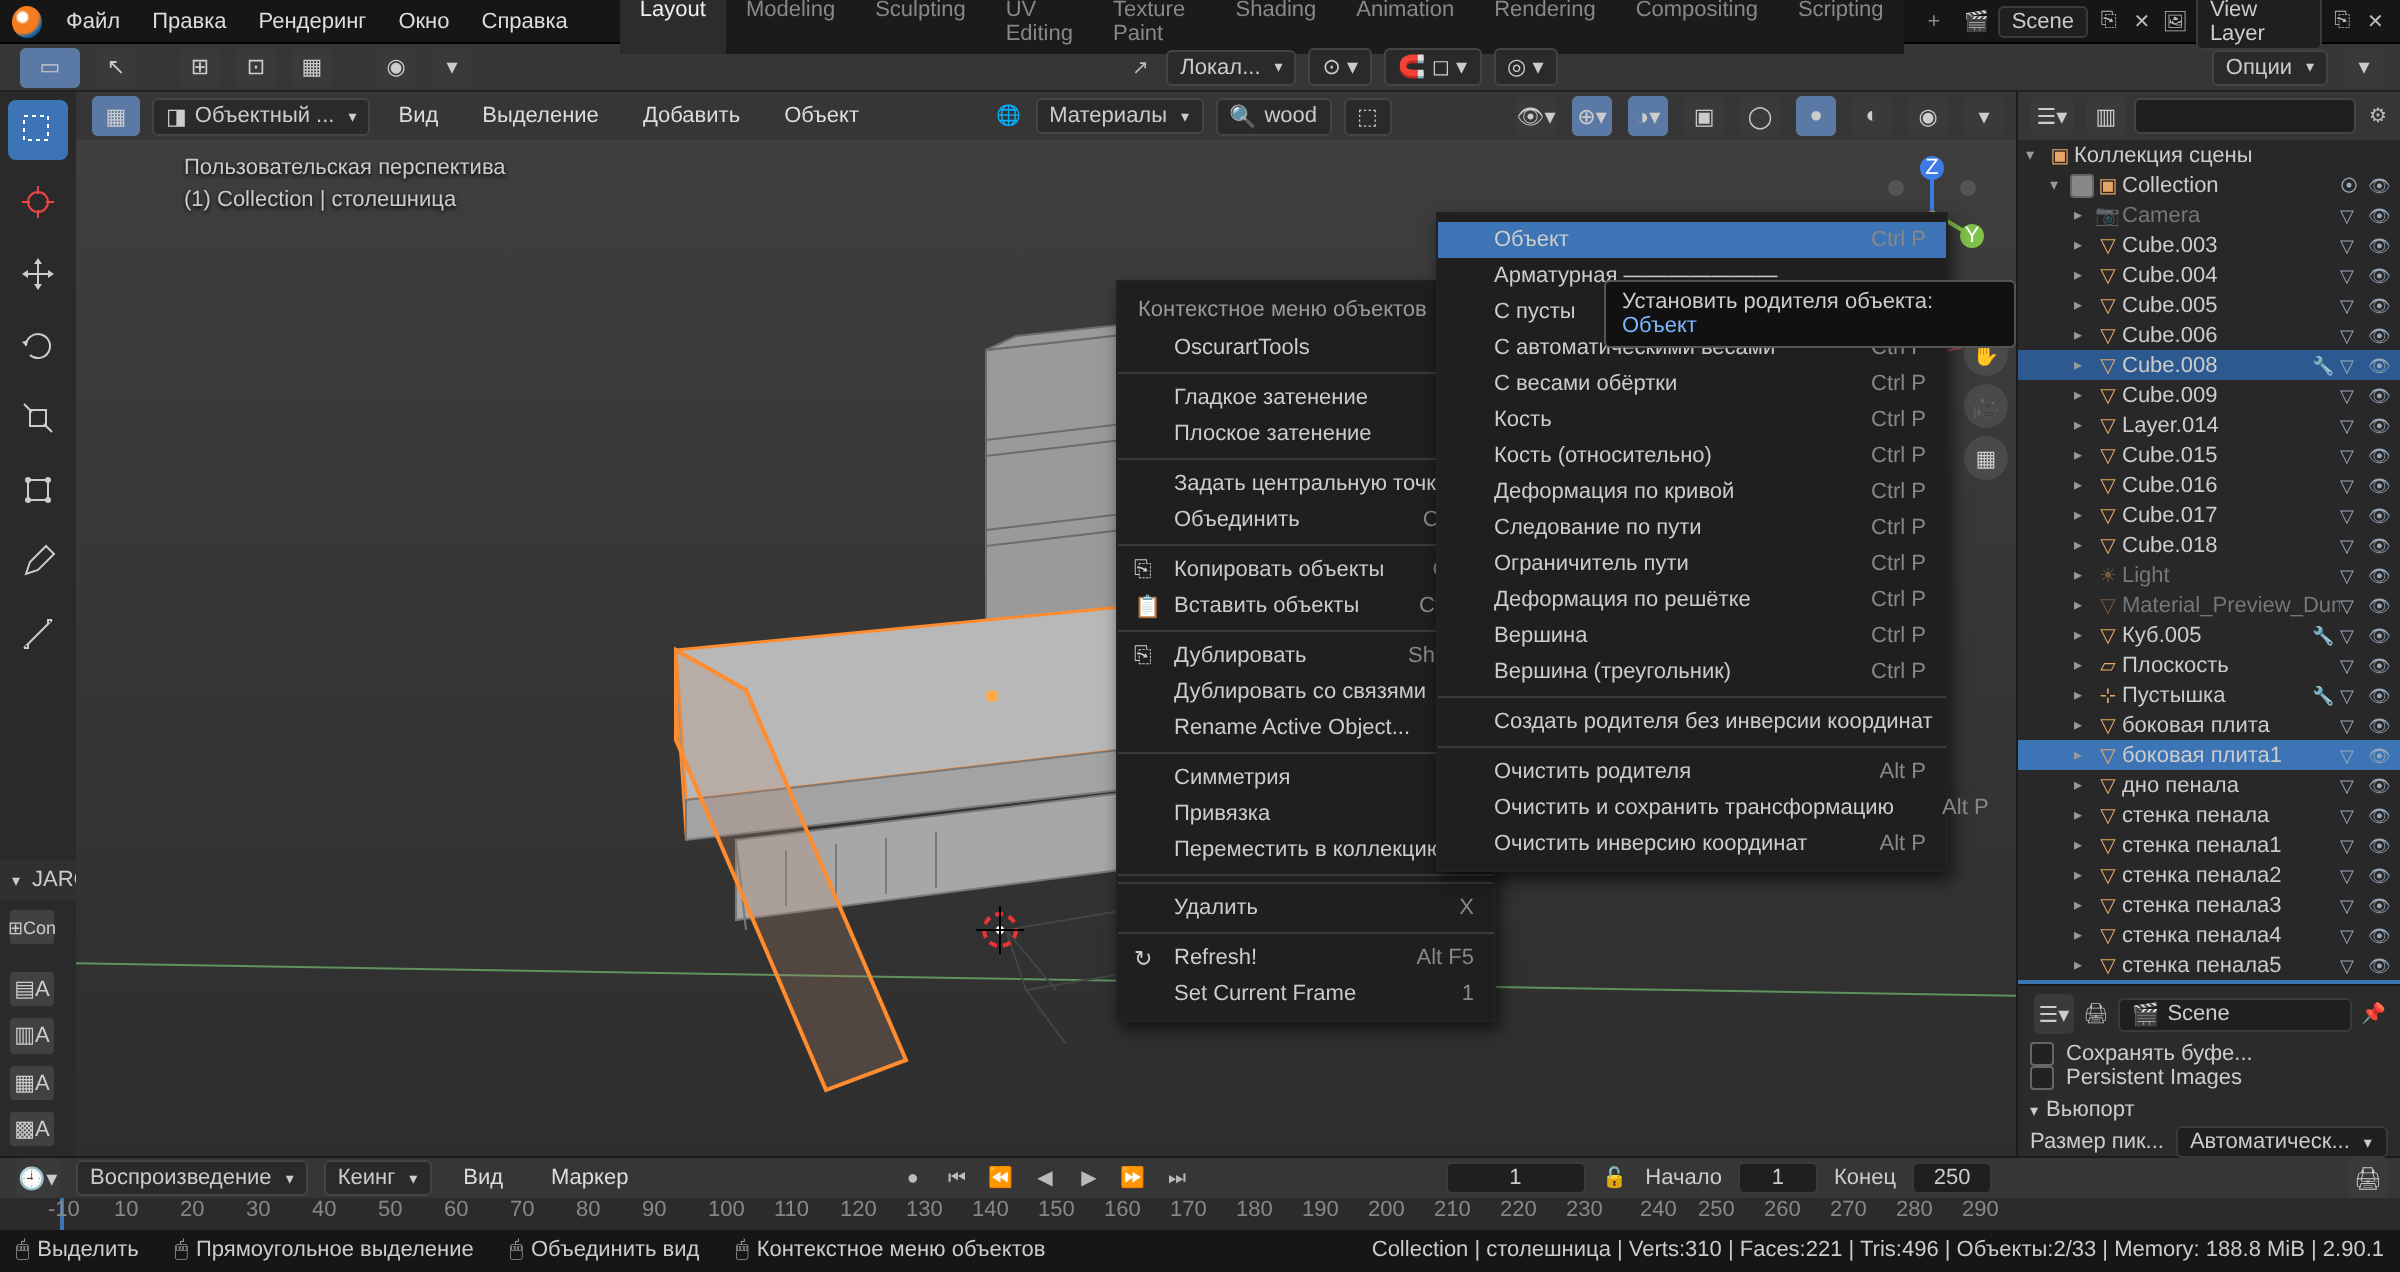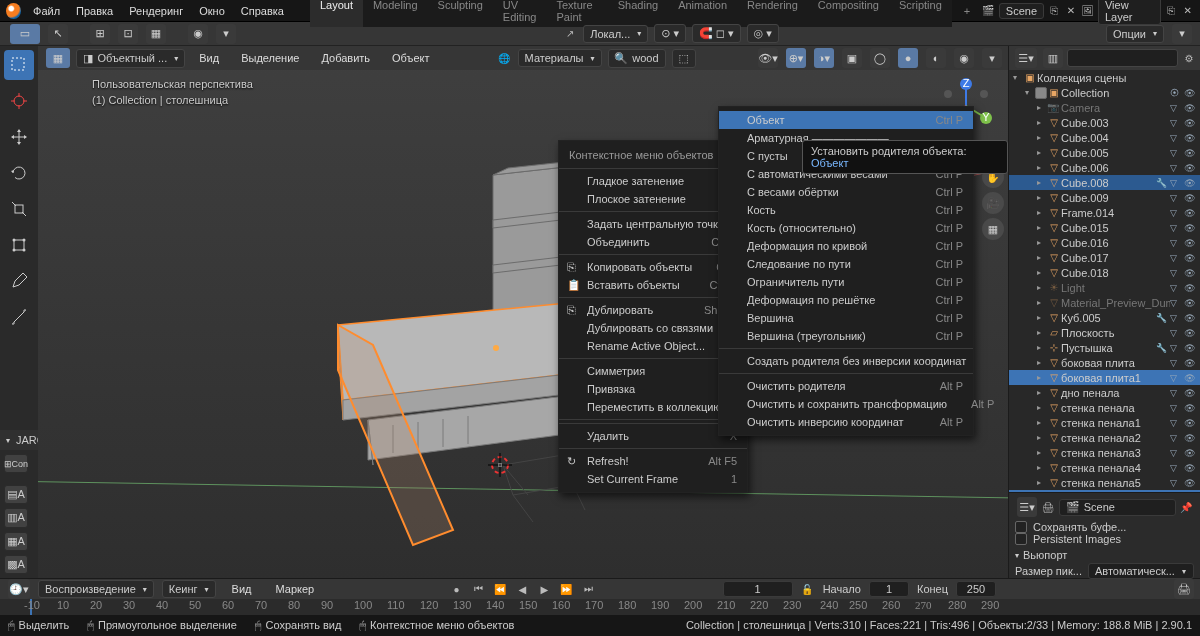--- a/index.html
+++ b/index.html
@@ -294,20 +294,23 @@
     </svg>
     <div class="sideicons">
       <div class="rball">🔍</div>
       <div class="rball">✋</div>
       <div class="rball">🎥</div>
       <div class="rball">▦</div>
     </div>
 
     <div class="ctx" id="ctx1" style="left:520px;top:94px;width:190px">
       <div class="title">Контекстное меню объектов</div>
+    <div class="mi sub">
+          <span>OscurartTools</span>
+        </div>
         <hr>
         <div class="mi">
           <span>Гладкое затенение</span>
         </div>
         <div class="mi">
           <span>Плоское затенение</span>
         </div>
         <hr>
         <div class="mi sub">
           <span>Задать центральную точку</span>
@@ -528,21 +531,21 @@
           <span class="obj-ic" style="">▽</span>
           <span class="ol-name" style="">Cube.009</span>
           <span class="r-icons">
             <span class="mat-teal">▽</span>
             <span>👁</span>
           </span>
         </div>
         <div class="ol-row" style="padding-left: 28px;">
           <span class="tri">▸</span>
           <span class="obj-ic" style="">▽</span>
-          <span class="ol-name" style="">Frame.014</span>
+          <span class="ol-name" style="">Layer.014</span>
           <span class="r-icons">
             <span class="mat-teal">▽</span>
             <span>👁</span>
           </span>
         </div>
         <div class="ol-row" style="padding-left: 28px;">
           <span class="tri">▸</span>
           <span class="obj-ic" style="">▽</span>
           <span class="ol-name" style="">Cube.015</span>
           <span class="r-icons">
@@ -783,28 +786,28 @@
       <span class="tick" style="left: 585px;">170</span>
       <span class="tick" style="left: 618px;">180</span>
       <span class="tick" style="left: 651px;">190</span>
       <span class="tick" style="left: 684px;">200</span>
       <span class="tick" style="left: 717px;">210</span>
       <span class="tick" style="left: 750px;">220</span>
       <span class="tick" style="left: 783px;">230</span>
       <span class="tick" style="left: 820px;">240</span>
       <span class="tick" style="left: 849px;">250</span>
       <span class="tick" style="left: 882px;">260</span>
-      <span class="tick" style="left: 915px; font-family: Liberation Serif, serif;">270</span>
+      <span class="tick" style="left: 915px;">270</span>
       <span class="tick" style="left: 948px;">280</span>
       <span class="tick" style="left: 981px;">290</span>
     </div>
 </div>
 
 <div class="statusbar">
   <span class="stat-seg">🖱 <span>Выделить</span></span>
   <span class="stat-seg">🖱 <span>Прямоугольное выделение</span></span>
-  <span class="stat-seg">🖱 <span>Сохранять вид</span></span>
+  <span class="stat-seg">🖱 <span>Объединить вид</span></span>
   <span class="stat-seg">🖱 <span>Контекстное меню объектов</span></span>
   <div style="flex:1"></div>
   <span>Collection | столешница | Verts:310 | Faces:221 | Tris:496 | Объекты:2/33 | Memory: 188.8 MiB | 2.90.1</span>
 </div>
 
 <div style="position:absolute;right:192px;top:46px;bottom:58px;width:0"></div>
 
 </body></html>

